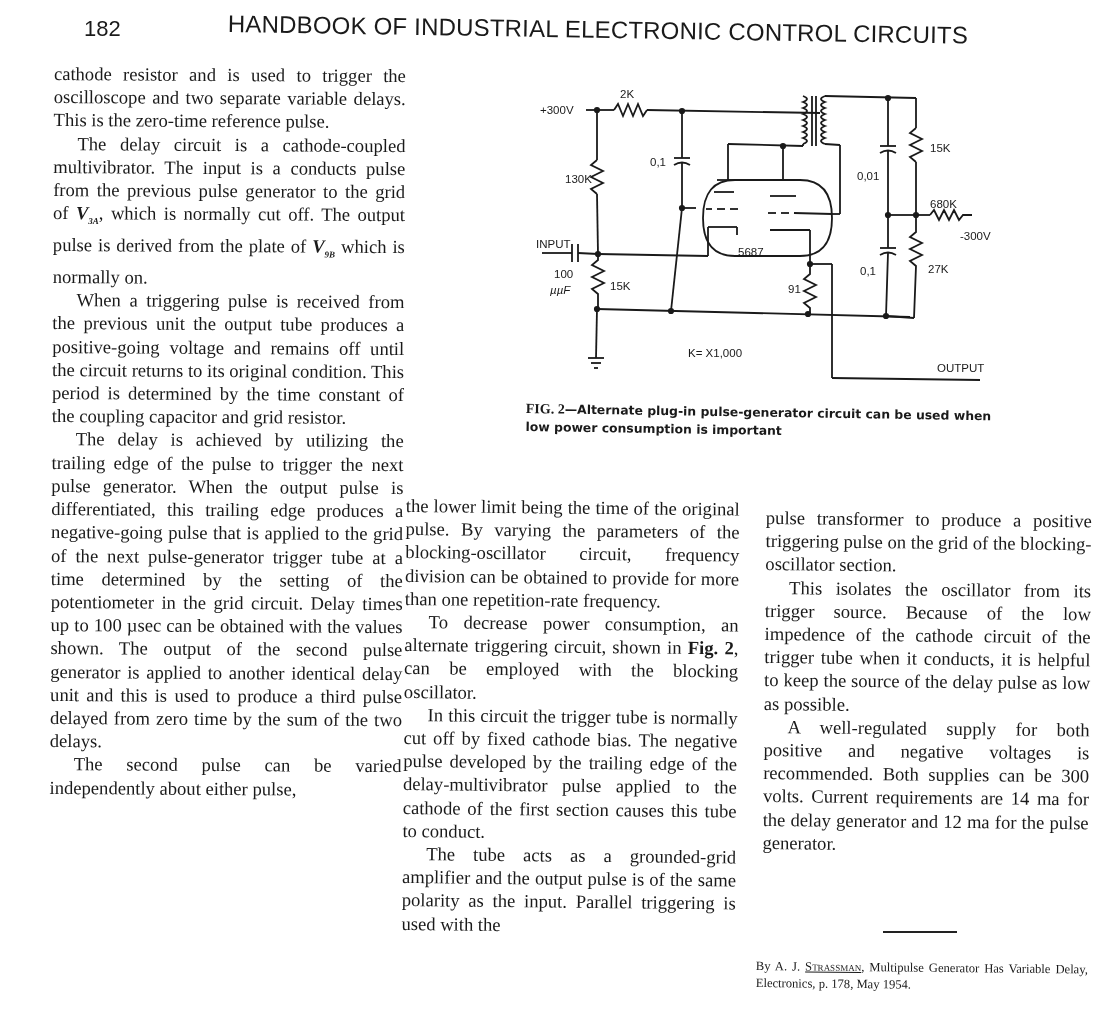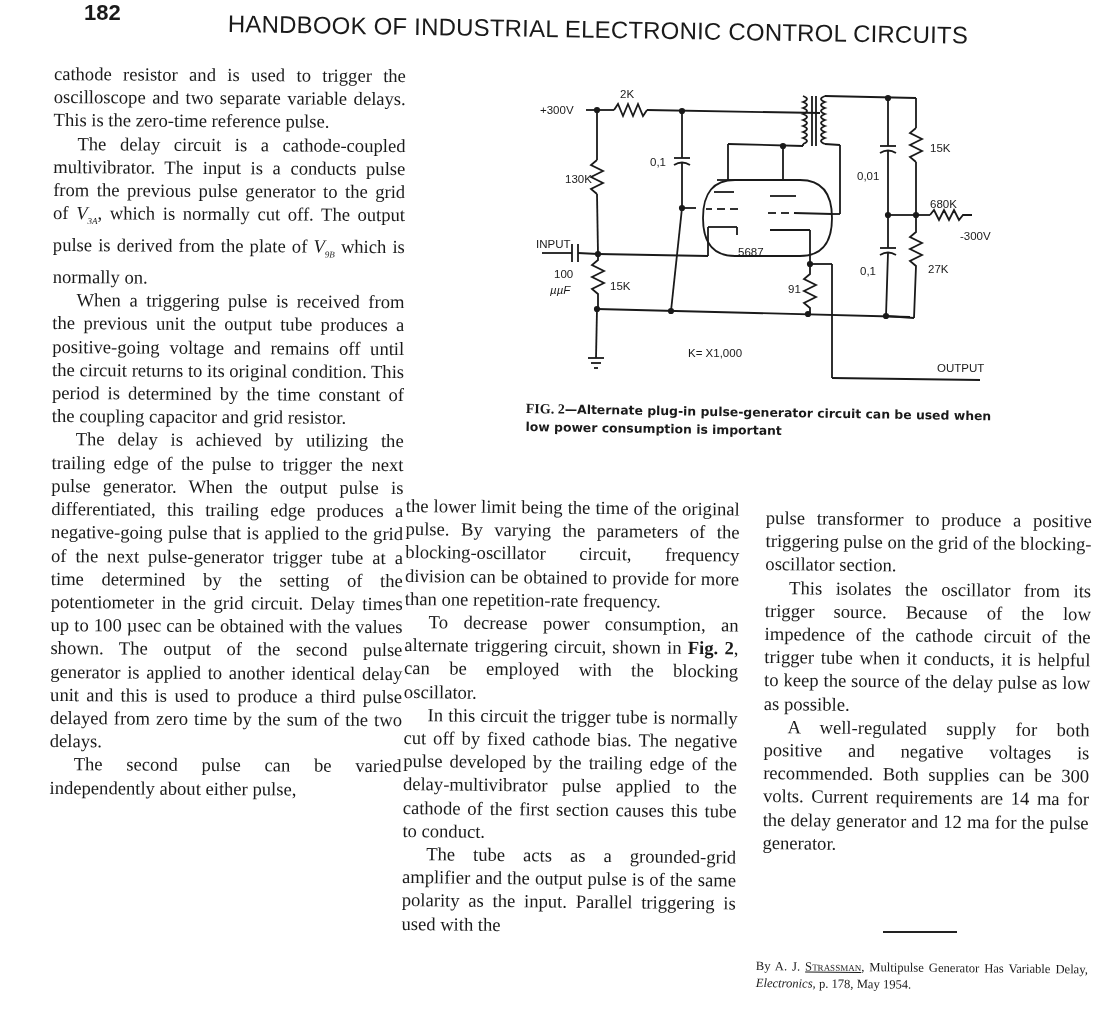--- a/index.html
+++ b/index.html
@@ -1,35 +1,35 @@
 <!DOCTYPE html>
 <html><head>
 <meta charset="utf-8">
 <style>
   html, body { margin: 0; padding: 0; background: #ffffff; }
   body { width: 1109px; height: 1013px; position: relative; overflow: hidden; color: #1a1a1a; }
-  .page-number { position: absolute; left: 84px; top: 0px; font-family: "Liberation Sans", sans-serif; font-size: 22px; letter-spacing: 0px; font-weight: bold; }
+  .page-number { position: absolute; left: 84px; top: 16px; font-family: "Liberation Sans", sans-serif; font-size: 22px; letter-spacing: 0px; }
   .running-head { position: absolute; left: 228px; top: 10px; font-family: "Liberation Sans", sans-serif; font-size: 24px; letter-spacing: 0.2px; transform: rotate(0.9deg); transform-origin: left top; white-space: nowrap; }
   .col { position: absolute; font-family: "Liberation Serif", serif; font-size: 18.6px; line-height: 23.2px; text-align: justify; }
   .col p { margin: 0; text-indent: 0; }
   .col p.indent { text-indent: 24px; }
   .col-1 { left: 54px; top: 62px; width: 352px; transform: rotate(0.35deg); transform-origin: left top; }
   .col-2 { left: 406px; top: 494px; width: 334px; transform: rotate(0.6deg); transform-origin: left top; }
   .col-3 { left: 766px; top: 506px; width: 326px; transform: rotate(0.6deg); transform-origin: left top; }
   .rule { position: absolute; left: 883px; top: 931px; width: 74px; height: 2px; background: #222; }
   .credit { position: absolute; left: 756px; top: 958px; width: 332px; font-family: "Liberation Serif", serif; font-size: 12.6px; line-height: 17px; transform: rotate(0.6deg); transform-origin: left top; text-align: justify; }
   .credit .sc { font-variant: small-caps; text-decoration: underline; }
-  .credit .it { font-style: italic; }
+  .credit .it { }
   .figure { position: absolute; left: 520px; top: 80px; width: 520px; height: 310px; }
   .figure svg { width: 520px; height: 310px; }
   .figure svg text { font-family: "Liberation Sans", sans-serif; font-size: 11.5px; fill: #1a1a1a; }
   .caption { position: absolute; left: 526px; top: 400px; width: 480px; font-family: "DejaVu Sans", sans-serif; font-weight: bold; font-size: 12.4px; line-height: 18px; transform: rotate(0.9deg); transform-origin: left top; }
   .caption .fig-label { font-family: "Liberation Serif", serif; font-size: 14px; }
   sub { font-size: 9px; }
-  .var { font-style: italic; font-weight: normal; }
+  .var { font-style: italic; font-weight: bold; }
 </style>
 </head>
 <body>
 
 <div class="page-number">182</div>
 <div class="running-head">HANDBOOK OF INDUSTRIAL ELECTRONIC CONTROL CIRCUITS</div>
 
 <div class="col col-1">
   <p>cathode resistor and is used to trigger the oscilloscope and two separate variable delays. This is the zero-time reference pulse.</p>
   <p class="indent"><span>The delay circuit is a cathode-coupled multivibrator. The input is a conducts pulse from the previous pulse generator to the grid of </span><span class="var"><span>V</span><sub>3A</sub></span><span>, which is normally cut off. The output pulse is derived from the plate of </span><span class="var"><span>V</span><sub>9B</sub></span><span> which is normally on.</span></p>

